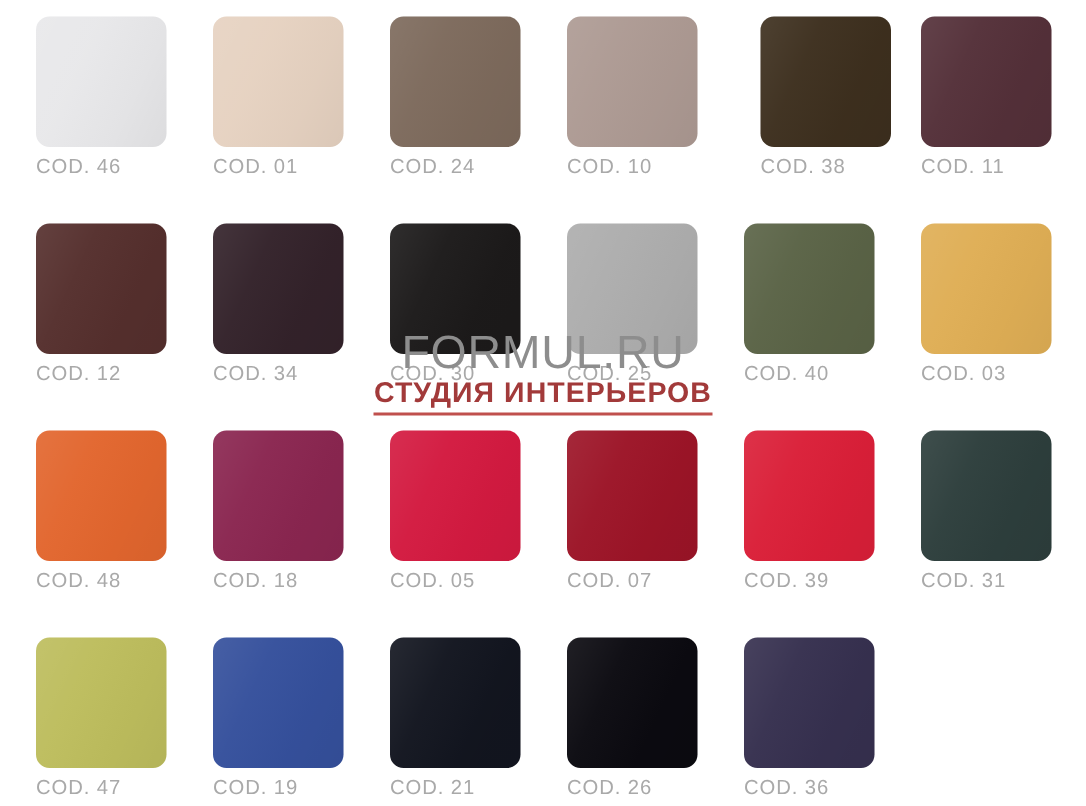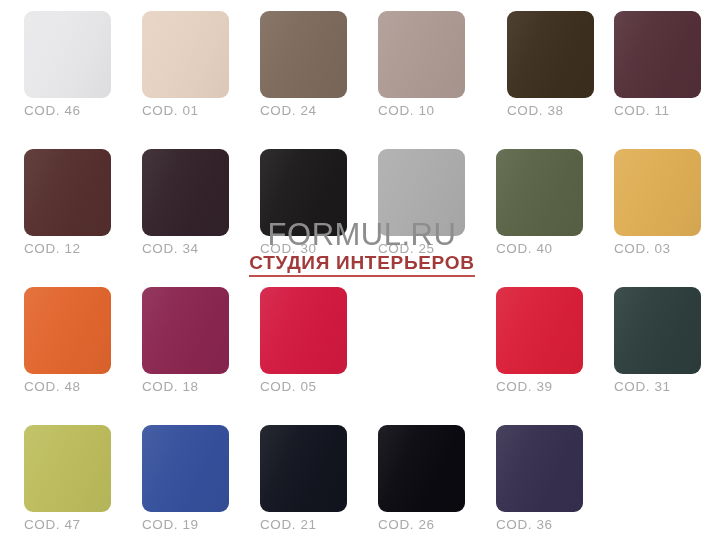--- a/index.html
+++ b/index.html
@@ -152,20 +152,24 @@
       <div class="swatch-label">COD. 48</div>
     </div>
     <div class="swatch-cell" style="left: 124px; top: 276px;">
       <div class="swatch-chip" style="background-color: rgb(138, 38, 80);"></div>
       <div class="swatch-label">COD. 18</div>
     </div>
     <div class="swatch-cell" style="left: 242px; top: 276px;">
       <div class="swatch-chip" style="background-color: rgb(211, 26, 64);"></div>
       <div class="swatch-label">COD. 05</div>
     </div>
+    <div class="swatch-cell" style="left: 360px; top: 276px;">
+      <div class="swatch-chip" style="background-color: rgb(156, 20, 39);"></div>
+      <div class="swatch-label">COD. 07</div>
+    </div>
     <div class="swatch-cell" style="left: 478px; top: 276px;">
       <div class="swatch-chip" style="background-color: rgb(218, 31, 56);"></div>
       <div class="swatch-label">COD. 39</div>
     </div>
     <div class="swatch-cell" style="left: 596px; top: 276px;">
       <div class="swatch-chip" style="background-color: rgb(45, 62, 60);"></div>
       <div class="swatch-label">COD. 31</div>
     </div>
     <div class="swatch-cell" style="left: 6px; top: 414px;">
       <div class="swatch-chip" style="background-color: rgb(189, 189, 93);"></div>

